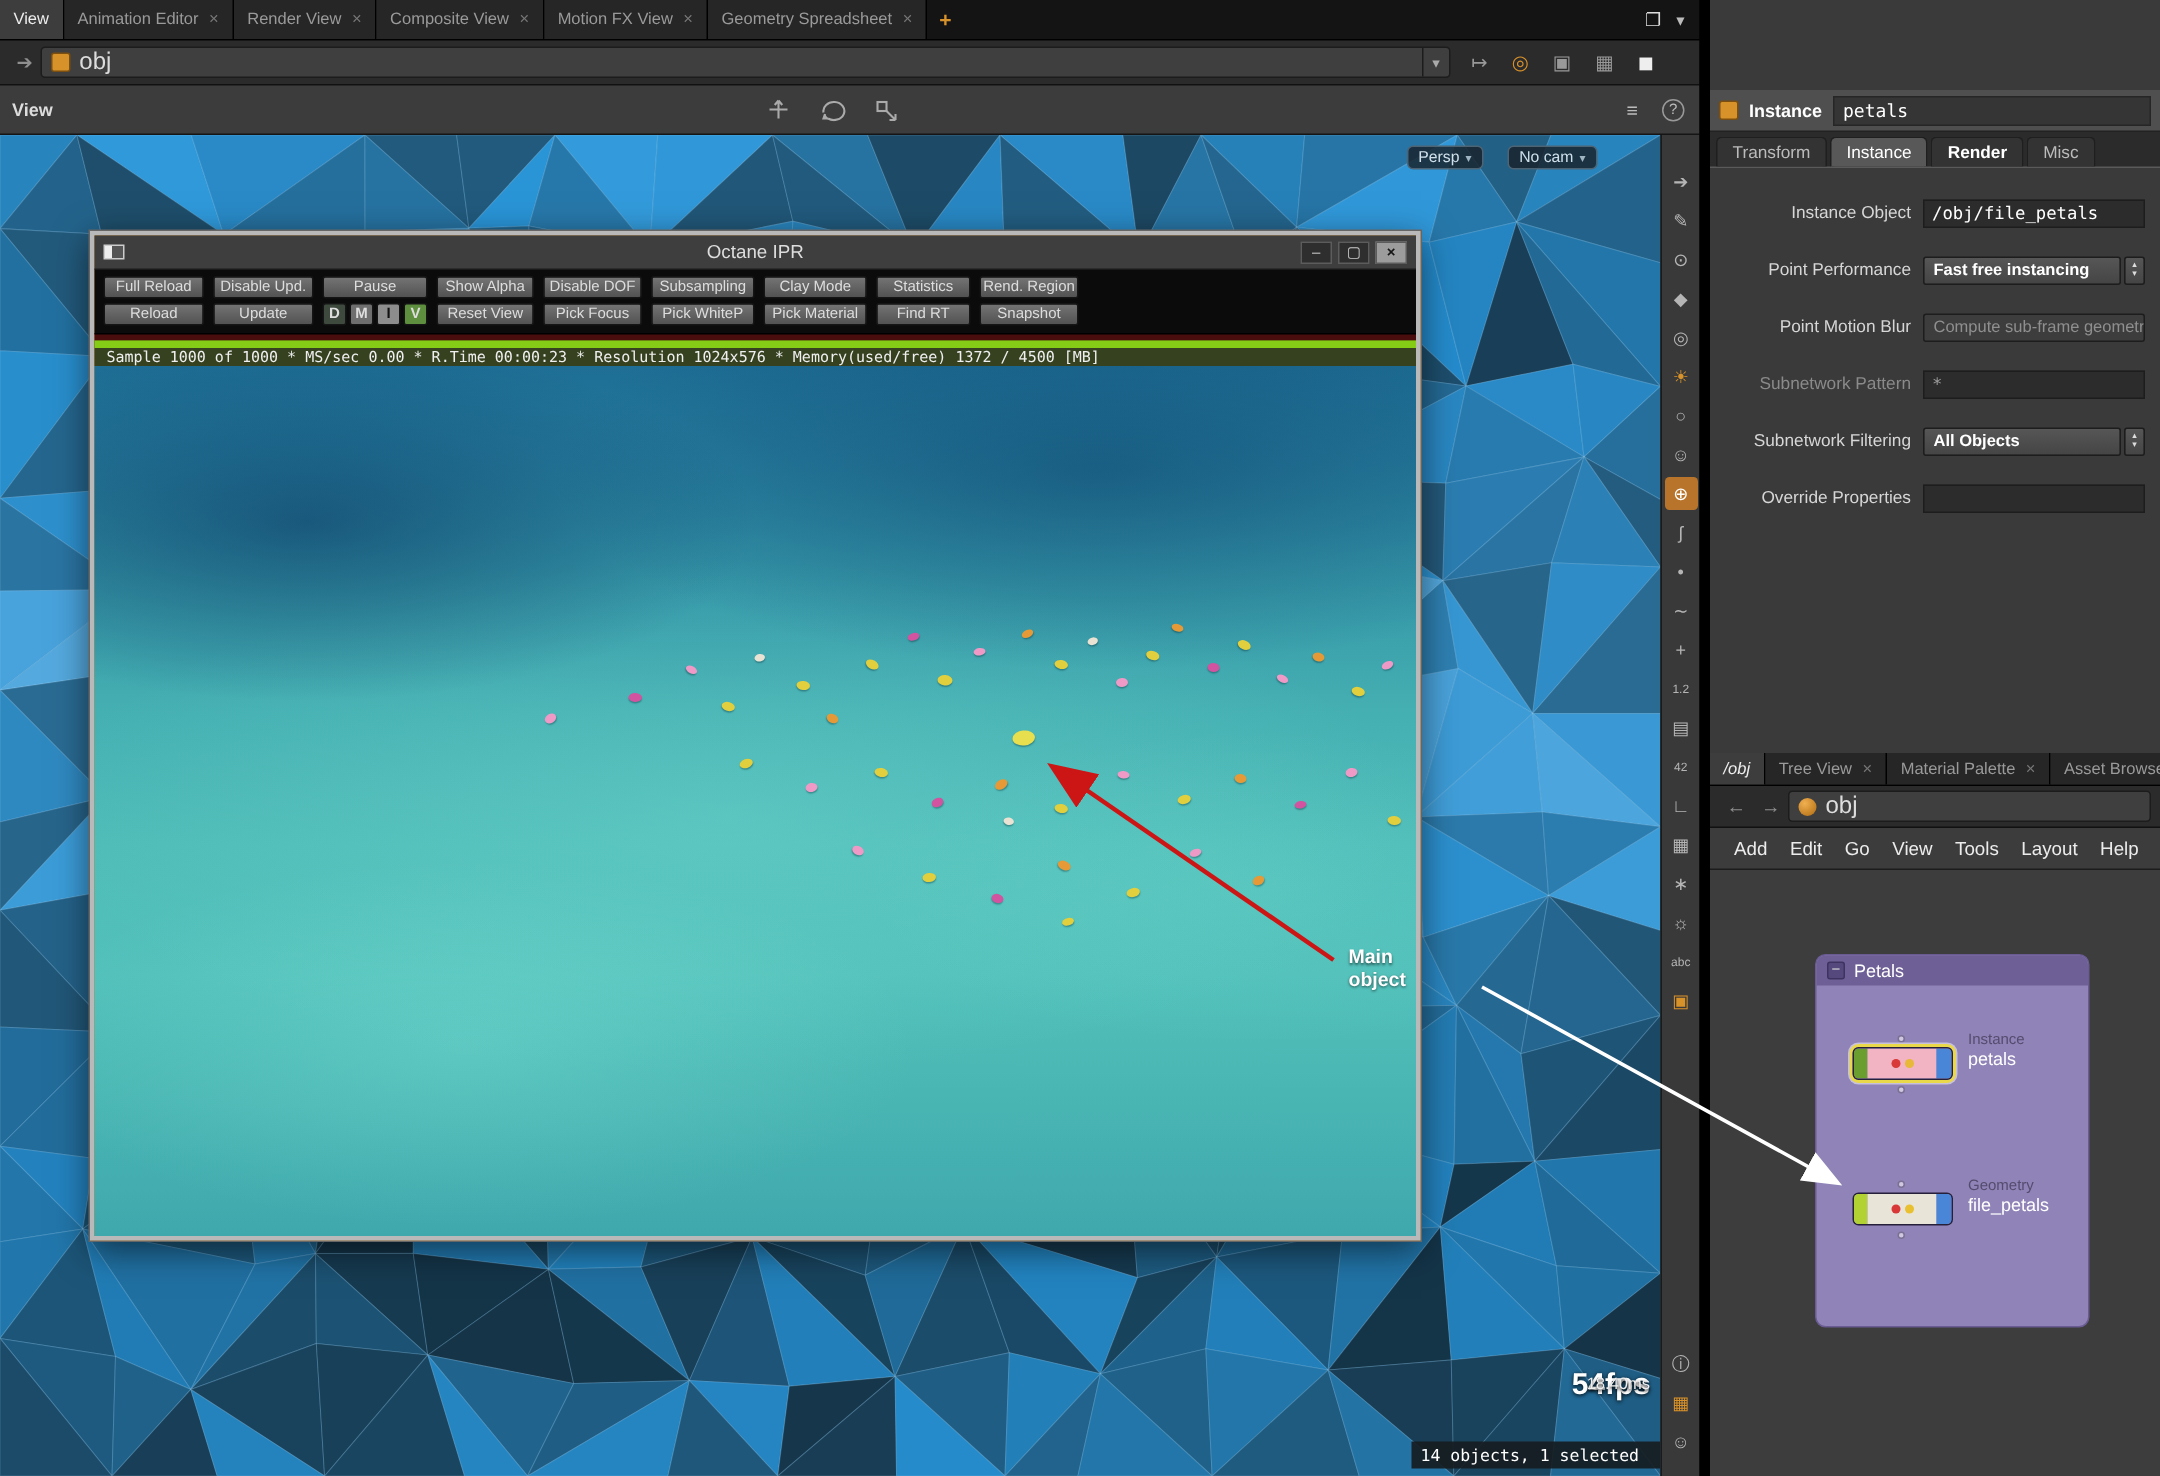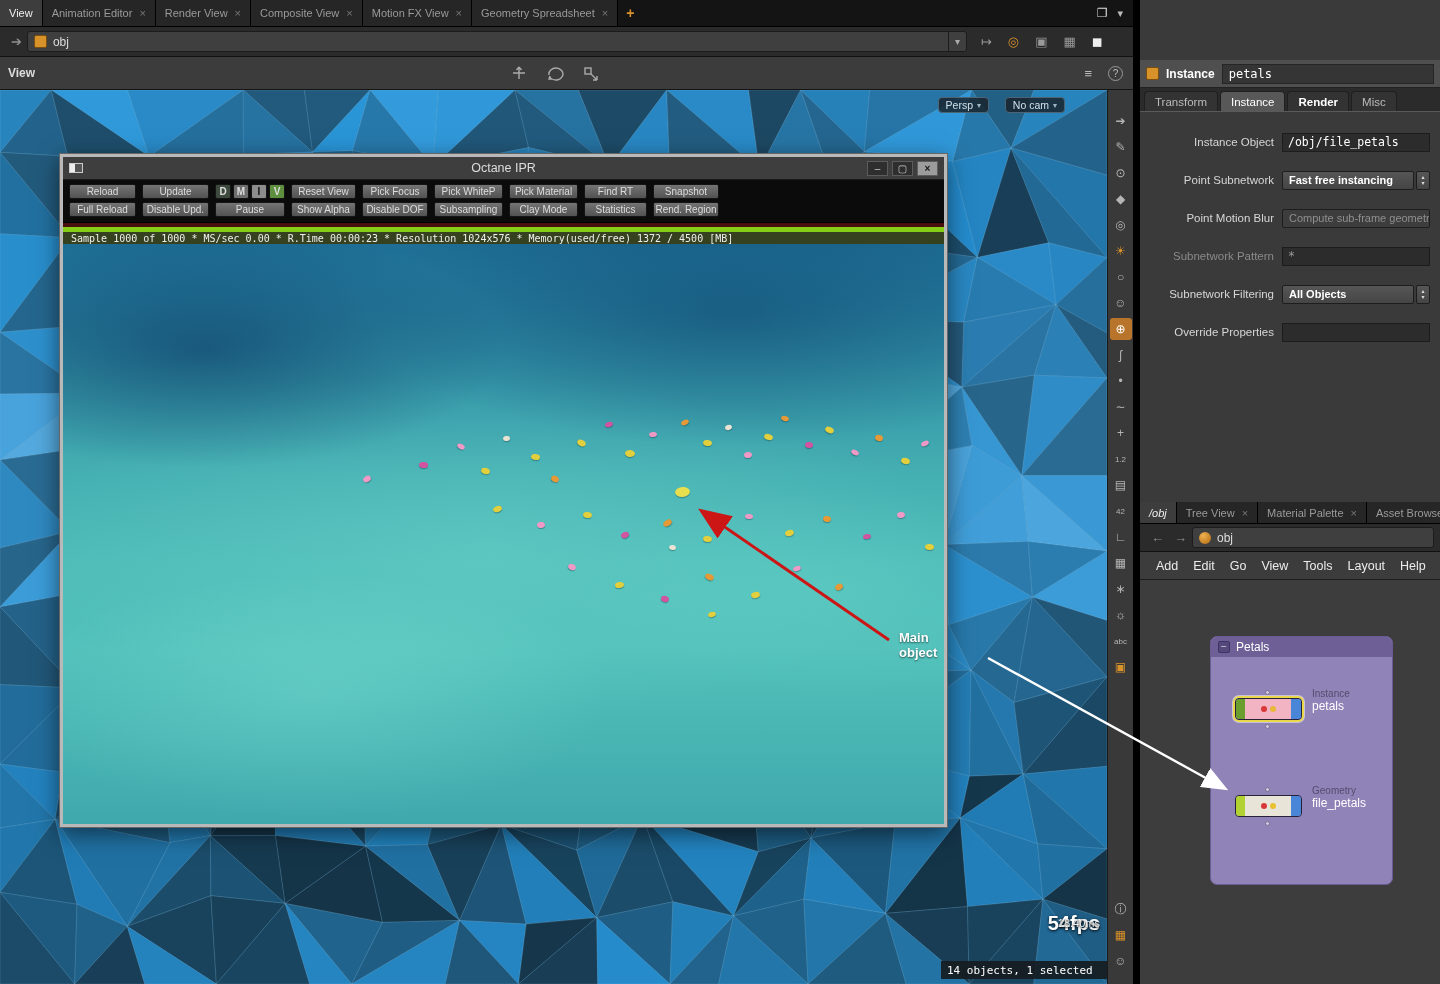--- a/index.html
+++ b/index.html
@@ -20,21 +20,21 @@
   .tabbar-spacer{flex:1;}
   .tabbar-icons{display:flex;align-items:center;gap:10px;padding-right:10px;color:#bbb;font-size:11px;}
   .win-glyph{color:#ddd;font-size:12px;}
 
   
   .pathbar{position:absolute;background:#2b2b2b;height:30px;display:flex;align-items:center;border-bottom:1px solid #111;}
   .pathbar-left{left:0;top:27px;width:1133px;padding:0 6px;}
   .pathbar-right{left:1140px;top:27px;width:300px;padding:0 6px;}
   .nav-arrow{color:#8f8f8f;font-size:13px;padding:0 5px;}
   .path-pill{display:flex;align-items:center;background:#3f3f3f;border:1px solid #1c1c1c;border-radius:3px;height:21px;padding:0 6px;gap:6px;}
-  .path-pill .ptext{font-size:12px;color:#ddd;}
+  .path-pill .ptext{font-size:16px;color:#ddd;}
   .pill-main{width:940px;}
   .pill-right{flex:1;}
   .cube-ic{width:13px;height:13px;background:#d8922a;border:1px solid #7a4f10;border-radius:2px;display:inline-block;}
   .sphere-ic{width:12px;height:12px;background:radial-gradient(circle at 35% 30%,#f0b050,#b06a10);border-radius:50%;display:inline-block;}
   .pill-chevron{margin-left:auto;color:#aaa;font-size:10px;border-left:1px solid #1c1c1c;padding-left:6px;height:100%;display:flex;align-items:center;}
   .pathbar-icons{display:flex;align-items:center;gap:16px;margin-left:14px;font-size:13px;color:#999;}
   .pathbar-icons .orange{color:#d8922a;}
   .pathbar-icons .white{color:#eee;}
 
   
@@ -649,45 +649,45 @@
         <span class="ipr-title-text">Octane IPR</span>
         <span class="ipr-winbtns">
           <span class="wbtn">–</span>
           <span class="wbtn">▢</span>
           <span class="wbtn close">×</span>
         </span>
       </div>
 
       <div class="ipr-toolbar">
         <div class="btn-row">
+          <div class="obtn w67">Full Reload</div>
+          <div class="obtn w67">Disable Upd.</div>
+          <div class="obtn w70">Pause</div>
+          <div class="obtn w65">Show Alpha</div>
+          <div class="obtn w66">Disable DOF</div>
+          <div class="obtn w69">Subsampling</div>
+          <div class="obtn w69">Clay Mode</div>
+          <div class="obtn w63">Statistics</div>
+          <div class="obtn w66">Rend. Region</div>
+        </div>
+        <div class="btn-row">
           <div class="obtn w67">Reload</div>
           <div class="obtn w67">Update</div>
           <div class="dmiv">
             <div class="obtn">D</div>
             <div class="obtn">M</div>
             <div class="obtn">I</div>
             <div class="obtn">V</div>
           </div>
           <div class="obtn w65">Reset View</div>
           <div class="obtn w66">Pick Focus</div>
           <div class="obtn w69">Pick WhiteP</div>
           <div class="obtn w69">Pick Material</div>
           <div class="obtn w63">Find RT</div>
           <div class="obtn w66">Snapshot</div>
-        </div>
-        <div class="btn-row">
-          <div class="obtn w67">Full Reload</div>
-          <div class="obtn w67">Disable Upd.</div>
-          <div class="obtn w70">Pause</div>
-          <div class="obtn w65">Show Alpha</div>
-          <div class="obtn w66">Disable DOF</div>
-          <div class="obtn w69">Subsampling</div>
-          <div class="obtn w69">Clay Mode</div>
-          <div class="obtn w63">Statistics</div>
-          <div class="obtn w66">Rend. Region</div>
         </div>
       </div>
 
       <div class="ipr-redline"></div>
       <div class="ipr-status">Sample 1000 of 1000 * MS/sec 0.00 * R.Time 00:00:23 * Resolution 1024x576 * Memory(used/free) 1372 / 4500 [MB]</div>
 
       <div class="ipr-render">
         <div id="petal-layer">
             <div class="petal" style="left: 300px; top: 232px; width: 8px; height: 6px; background: rgb(239, 154, 198); transform: rotate(-30deg);"></div>
             <div class="petal" style="left: 356px; top: 218px; width: 9px; height: 6px; background: rgb(210, 84, 160); transform: rotate(2deg);"></div>
@@ -801,21 +801,21 @@
       <div class="ptab bold">Render</div>
       <div class="ptab">Misc</div>
     </div>
 
     <div class="param-rows">
       <div class="prow">
         <span class="plabel">Instance Object</span>
         <span class="pfield">/obj/file_petals</span>
       </div>
       <div class="prow">
-        <span class="plabel">Point Subnetwork</span>
+        <span class="plabel">Point Performance</span>
         <span class="pmenu">Fast free instancing</span>
         <span class="stepper">
             <span>▴</span>
             <span>▾</span>
           </span>
       </div>
       <div class="prow">
         <span class="plabel">Point Motion Blur</span>
         <span class="pmenu disabled">Compute sub-frame geometr</span>
       </div>

